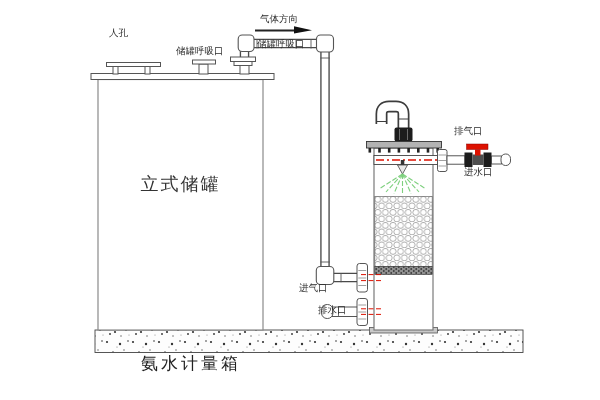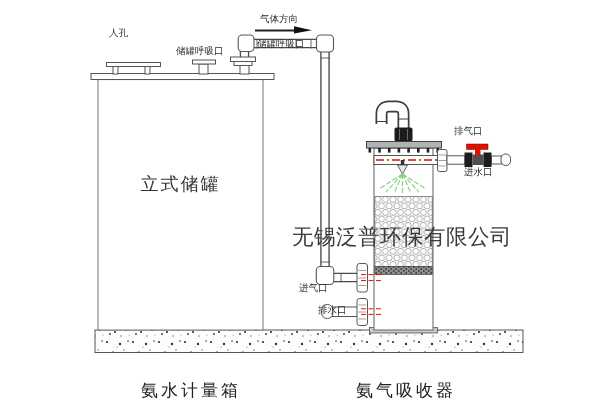--- a/index.html
+++ b/index.html
@@ -8,21 +8,21 @@
     overflow:hidden; font-family:"Liberation Serif","DejaVu Serif",serif;
   }
   .canvas svg { position:absolute; left:0; top:0; }
   .lbl {
     position:absolute; color:#2b2b2b; white-space:nowrap; line-height:1;
     font-family:Liberation Mono, monospace;
   }
   .lbl-small { font-size:9.5px; }
   .tank-name  { left:98px; top:176px; width:165px; text-align:center;
                 font-size:18px; letter-spacing:2px; color:#333; }
-  .caption    { font-size:17px; letter-spacing:3px; color:#222; text-align:center;margin-top:27px; }
+  .caption    { font-size:17px; letter-spacing:3px; color:#222; text-align:center; }
   .caption-tank     { left:98px;  top:356px; width:186px; }
   .caption-absorber { left:330px; top:356px; width:152px; }
   .watermark  { left:292px; top:227px; font-size:21.5px; letter-spacing:0.5px;
                 color:var(--wm-color,#3a3a3a);
                 font-family:"Liberation Sans","DejaVu Sans",sans-serif; }
   .pos-manhole   { left:109px; top:29px;  }
   .pos-inlet     { left:176px; top:47px;  }
   .pos-gasdir    { left:260px; top:15px;  }
   .pos-breather  { left:257px; top:40px;  }
   .pos-exhaust   { left:414px; top:127px;margin-left:40px; }
@@ -206,16 +206,14 @@
   <div class="lbl lbl-small pos-manhole">人孔</div>
   <div class="lbl lbl-small pos-inlet">储罐呼吸口</div>
   <div class="lbl lbl-small pos-gasdir">气体方向</div>
   <div class="lbl lbl-small pos-breather">储罐呼吸口</div>
   <div class="lbl tank-name">立式储罐</div>
   <div class="lbl lbl-small pos-exhaust">排气口</div>
   <div class="lbl lbl-small pos-waterin">进水口</div>
   <div class="lbl lbl-small pos-gasin">进气口</div>
   <div class="lbl lbl-small pos-drain">排水口</div>
   <div class="lbl caption caption-tank">氨水计量箱</div>
-  <div class="lbl caption caption-absorber">氨气吸收器</div>
-  <div class="lbl watermark">无锡泛普环保有限公司</div>
 
 </div>
 
 </body></html>

